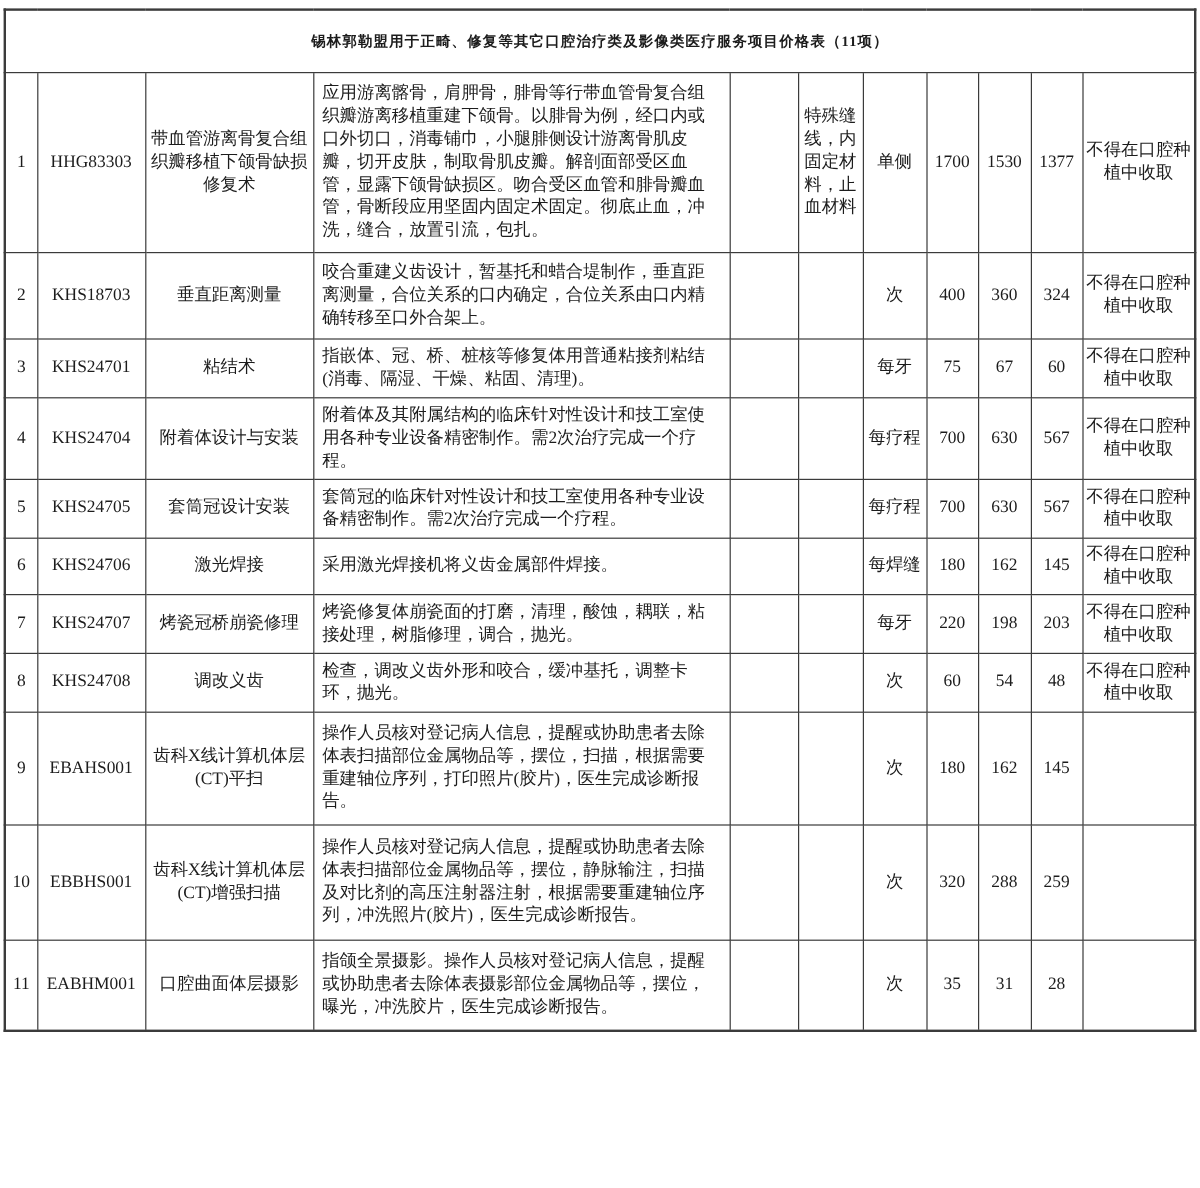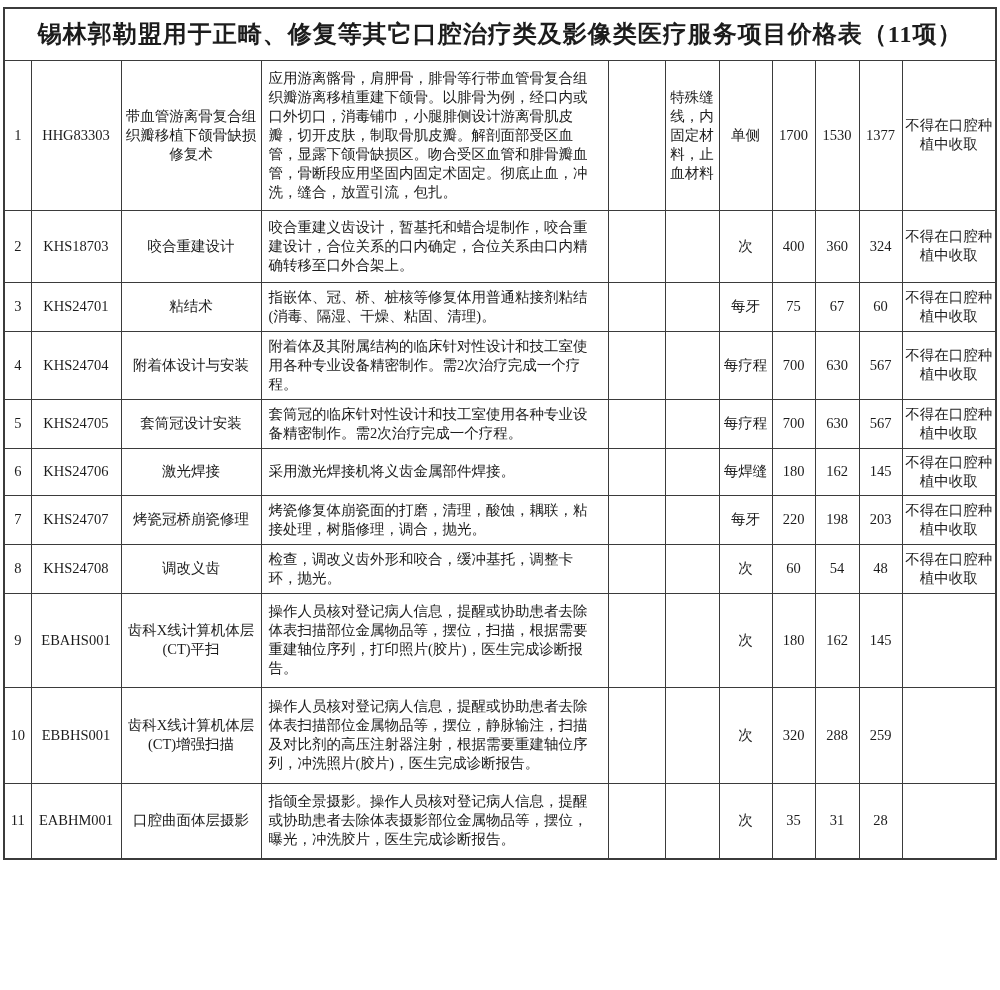--- a/index.html
+++ b/index.html
@@ -27,21 +27,21 @@
     border: 1px solid #3b3b3b;
     vertical-align: middle;
     word-break: break-all;
     overflow-wrap: anywhere;
     box-sizing: border-box;
   }
   .title-cell {
     height: 52px;
     text-align: center;
     font-weight: bold;
-    font-size: 24px;
+    font-size: 12px;
     letter-spacing: 1px;
     padding: 2px 8px;
   }
   .price-table thead th.col-header {
     font-size: 14.5px;
     font-weight: bold;
     text-align: center;
     padding: 6px 2px;
     height: 62px;
     line-height: 20px;
@@ -110,22 +110,22 @@
     <td>单侧</td>
     <td>1700</td>
     <td>1530</td>
     <td>1377</td>
     <td>不得在口腔种植中收取</td>
   </tr>
 
   <tr data-rowidx="1">
     <td>2</td>
     <td>KHS18703</td>
-    <td>咬合重建设计</td>
-    <td class="content-cell">咬合重建义齿设计，暂基托和蜡合堤制作，咬合重建设计，合位关系的口内确定，合位关系由口内精确转移至口外合架上。</td>
+    <td>垂直距离测量</td>
+    <td class="content-cell">咬合重建义齿设计，暂基托和蜡合堤制作，垂直距离测量，合位关系的口内确定，合位关系由口内精确转移至口外合架上。</td>
     <td></td>
     <td></td>
     <td>次</td>
     <td>400</td>
     <td>360</td>
     <td>324</td>
     <td>不得在口腔种植中收取</td>
   </tr>
 
   <tr data-rowidx="2">

